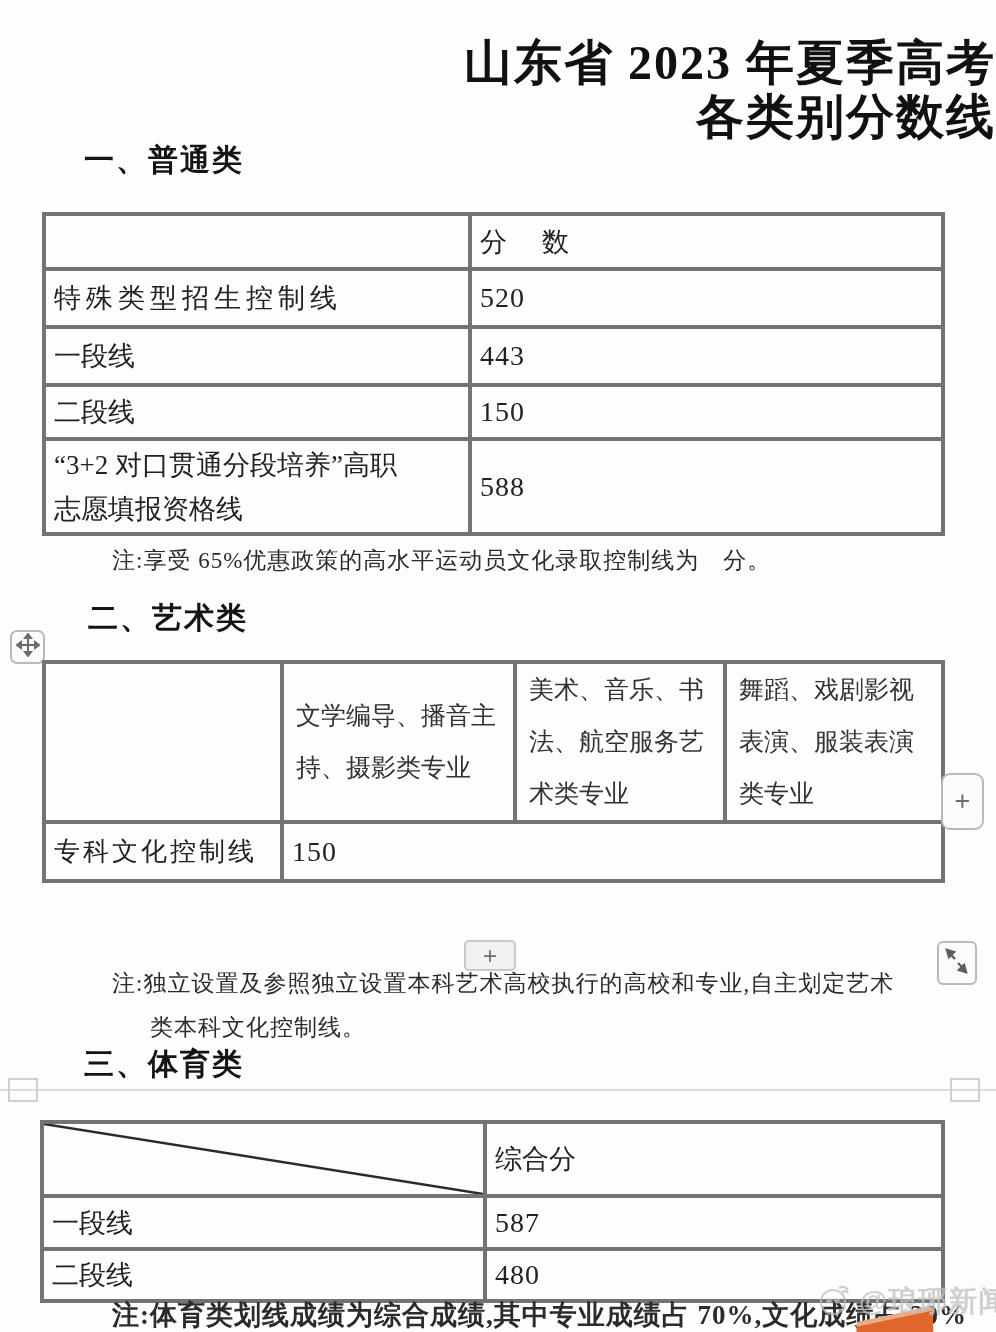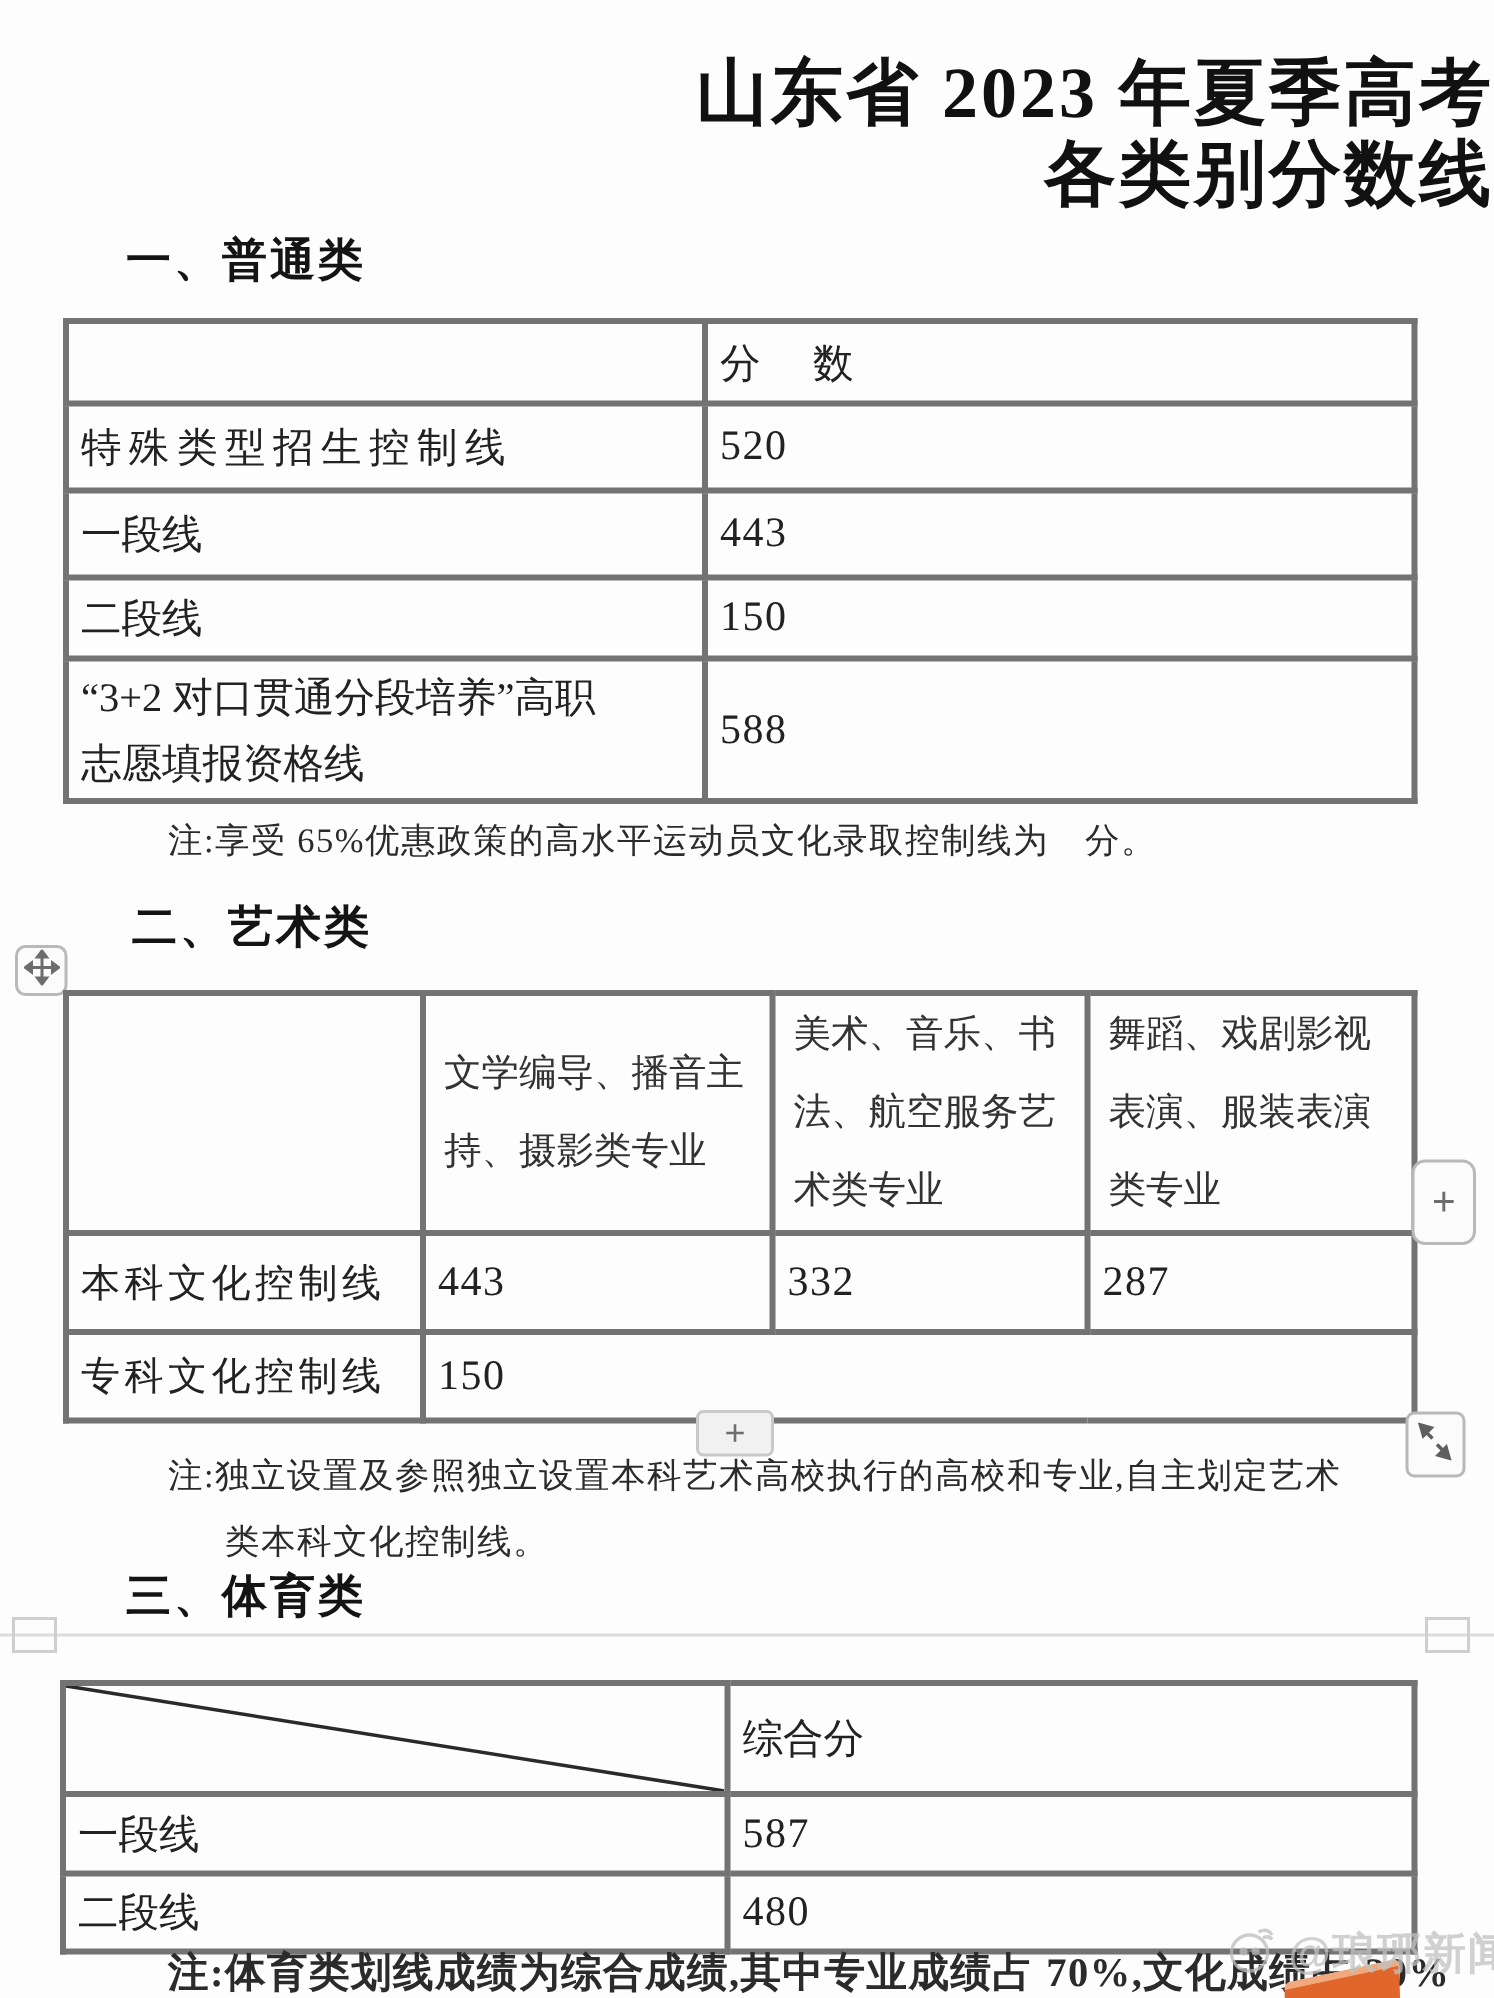--- a/index.html
+++ b/index.html
@@ -5,21 +5,21 @@
   html,body{margin:0;padding:0;}
   body{width:996px;height:1332px;overflow:hidden;background:#fdfdfd;
        font-family:"Liberation Serif","DejaVu Serif",serif;color:#1c1c1c;}
   .page{position:relative;width:996px;height:1332px;overflow:hidden;background:#fdfdfd;}
 
   .title{position:absolute;top:36px;left:0;width:100%;text-align:right;
          font-weight:bold;font-size:48px;line-height:54px;letter-spacing:2px;color:#111;}
 
   .heading{position:absolute;font-family:"Liberation Sans","DejaVu Sans",sans-serif;
            font-weight:bold;font-size:30px;color:#141414;letter-spacing:2px;}
-  .h-general{left:84px;top:153px;}
+  .h-general{left:84px;top:140px;}
   .h-art{left:88px;top:598px;}
   .h-sports{left:84px;top:1044px;}
 
   table{position:absolute;border-collapse:collapse;table-layout:fixed;background:transparent;}
   td{border:4px solid #737373;vertical-align:middle;
      font-size:27px;color:#222;padding:0 8px;overflow:hidden;}
 
   .t1{left:42px;top:212px;width:899px;}
   .t1 .r-head{height:55px;}
   .t1 .r1{height:58px;} .t1 .r2{height:58px;} .t1 .r3{height:54px;} .t1 .r4{height:95px;}
@@ -139,26 +139,20 @@
         <col style="width:233px">
       <col style="width:210px">
         <col style="width:218px">
     </colgroup>
     <tbody>
         <tr class="r-head">
       <td></td>
       <td class="colhead">文学编导、播音主持、摄影类专业</td>
       <td class="colhead">美术、音乐、书法、航空服务艺术类专业</td>
       <td class="colhead">舞蹈、戏剧影视表演、服装表演类专业</td>
-    </tr>
-    <tr class="r1">
-      <td class="rowlabel">本科文化控制线</td>
-      <td class="num">443</td>
-      <td class="num">332</td>
-      <td class="num">287</td>
     </tr>
     <tr class="r2">
       <td class="rowlabel">专科文化控制线</td>
       <td class="num" colspan="3">150</td>
     </tr>
   </tbody>
     </table>
 
   <div class="ctrl plus-mid">
     <span>+</span>

